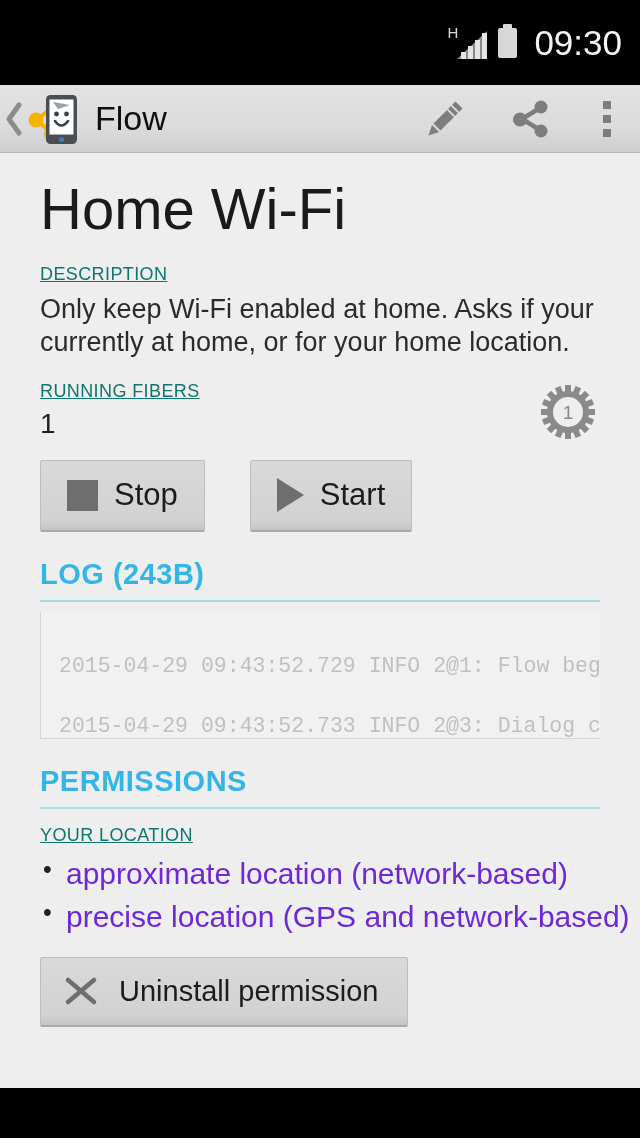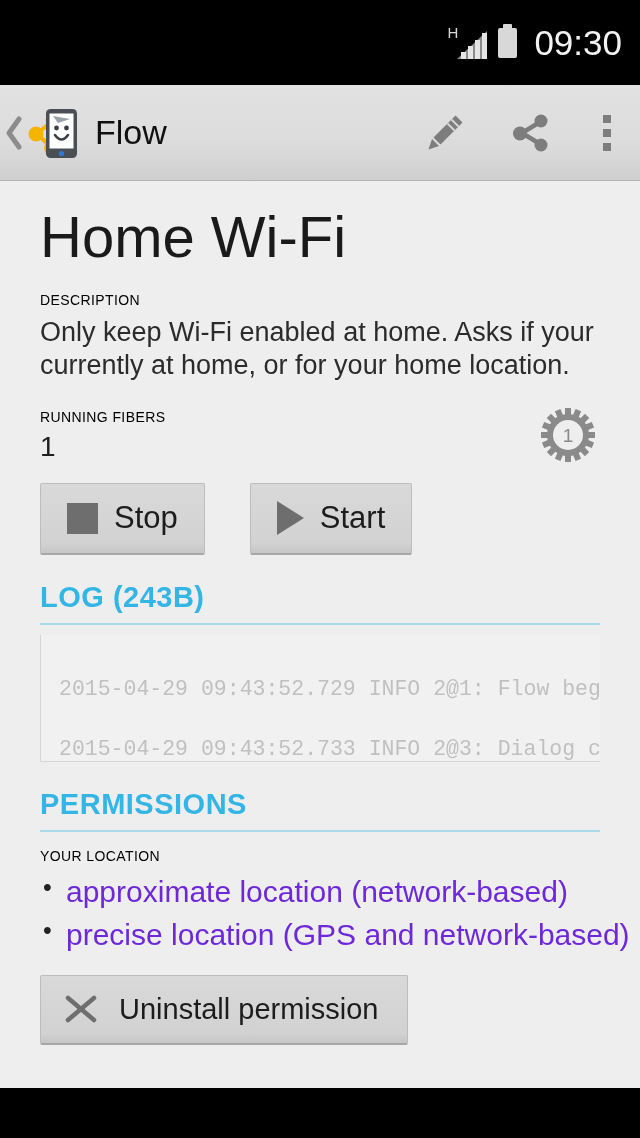--- a/index.html
+++ b/index.html
@@ -81,21 +81,21 @@
     font-size: 35px;
     color: #f2f2f2;
     letter-spacing: 0px;
     margin-left: 6px;
     font-family: "Liberation Sans", sans-serif;
     line-height: 1;
   }
 
   
   .action-bar {
-    height: 96px;
+    height: 68px;
     background: linear-gradient(to bottom, #e2e2e2 0%, #dcdcdc 60%, #cfcfcf 100%);
     border-bottom: 1px solid #b4b4b4;
     display: flex;
     align-items: center;
     flex: 0 0 auto;
     box-sizing: border-box;
   }
   .up-affordance {
     display: flex;
     align-items: center;
@@ -154,25 +154,26 @@
     position: relative;
   }
   .page-title {
     font-size: 58px;
     color: #1a1a1a;
     margin-top: 26px;
     line-height: 1.05;
     font-family: "Liberation Sans", sans-serif;
   }
   .section-caption {
-    font-size: 14px;
-    color: #000000;
+    font-size: 18px;
+    color: #0f766e;
     letter-spacing: 0.4px;
     margin-top: 24px;
     font-family: "Liberation Sans", sans-serif;
+    text-decoration: underline;
   }
   .body-text {
     font-size: 27px;
     color: #2b2b2b;
     line-height: 1.22;
     margin-top: 8px;
     font-family: "Liberation Sans", sans-serif;
   }
 
   .fibers-row {

